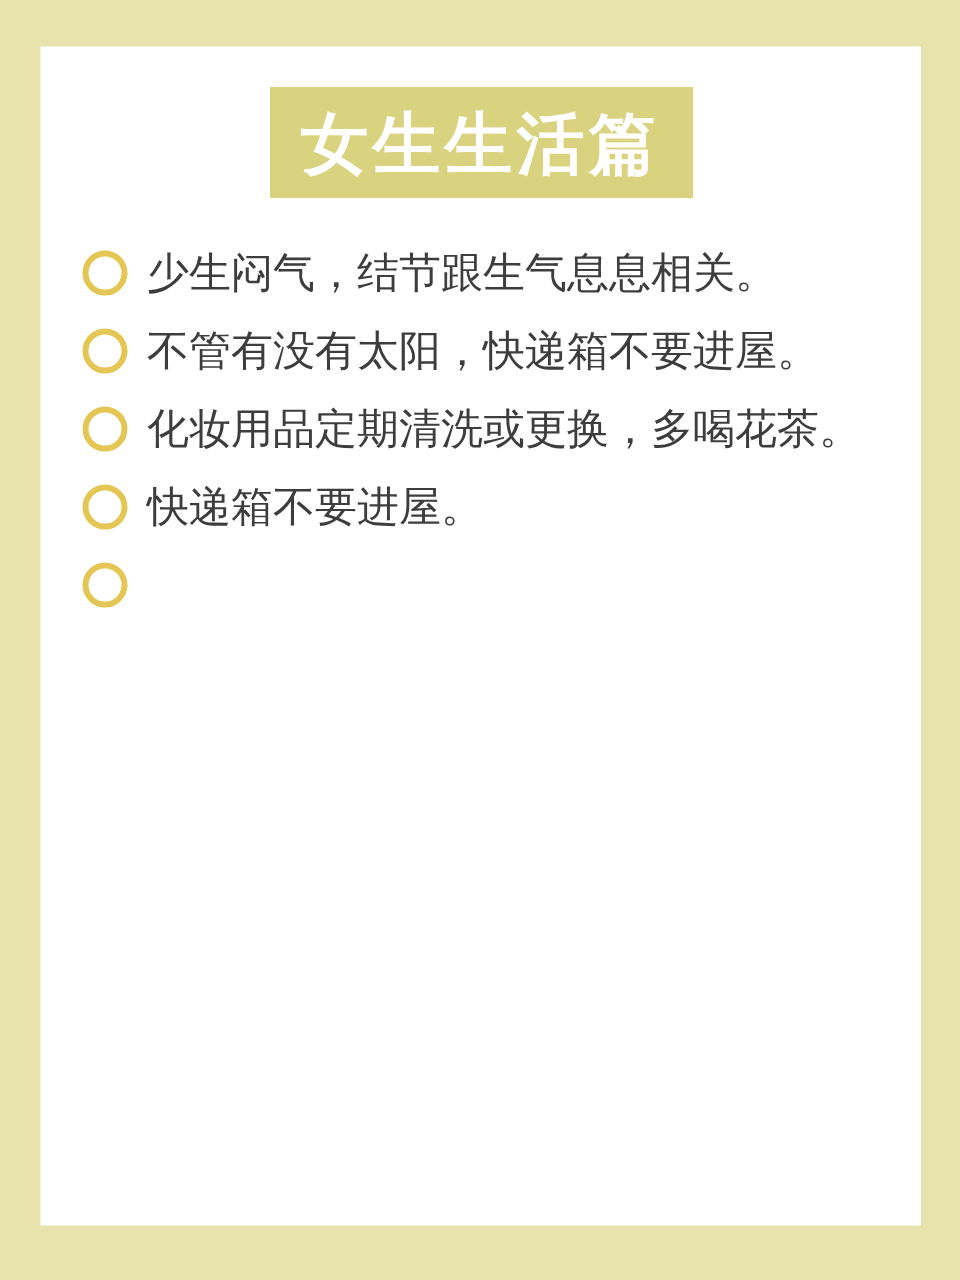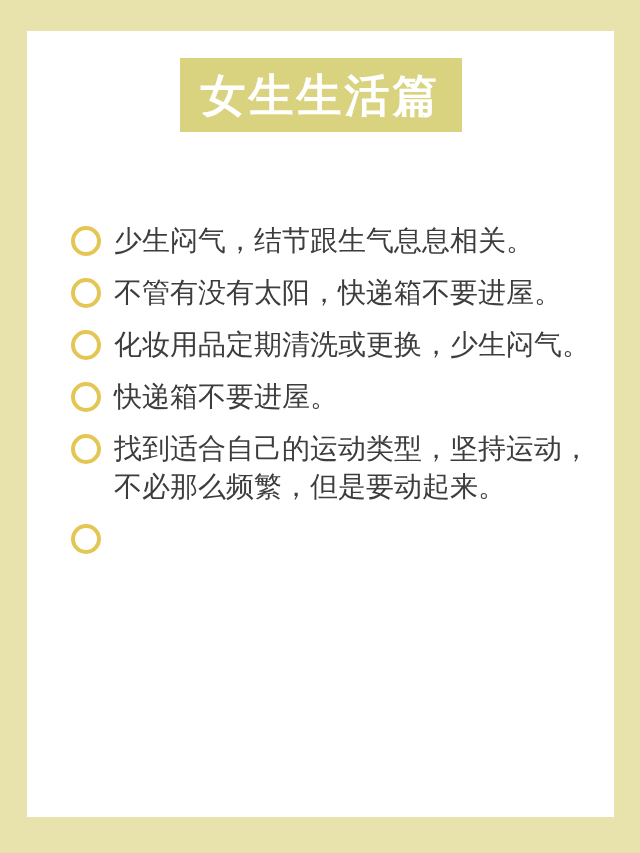--- a/index.html
+++ b/index.html
@@ -36,22 +36,22 @@
   }
   .banner .title {
     color: var(--title-text);
     font-size: 45px;
     font-weight: bold;
     letter-spacing: 3px;
     line-height: 1;
   }
   .tips {
     list-style: none;
-    margin-top: 90px;
-    padding-left: 44px;
+    margin-top: 31px;
+    padding-left: 28px;
   }
   .tip {
     display: flex;
     align-items: flex-start;
     margin-bottom: 14px;
   }
   .ring {
     flex: none;
     width: 30px; height: 30px;
     border: 4px solid var(--bullet-ring);
@@ -82,32 +82,28 @@
     <span class="tip-text">少生闷气，结节跟生气息息相关。</span>
   </li>
 
   <li class="tip">
     <span class="ring"></span>
     <span class="tip-text">不管有没有太阳，快递箱不要进屋。</span>
   </li>
 
   <li class="tip">
     <span class="ring"></span>
-    <span class="tip-text">化妆用品定期清洗或更换，少生闷气。</span>
+    <span class="tip-text">化妆用品定期清洗或更换，多喝花茶。</span>
   </li>
 
 
 
   <li class="tip">
     <span class="ring"></span>
     <span class="tip-text">快递箱不要进屋。</span>
   </li>
 
-  <li class="tip">
-    <span class="ring"></span>
-    <span class="tip-text">找到适合自己的运动类型，坚持运动，不必那么频繁，但是要动起来。</span>
-  </li>
 
   <li class="tip">
     <span class="ring"></span>
   </li>
 </ul>
 </div>
 
 </body></html>

